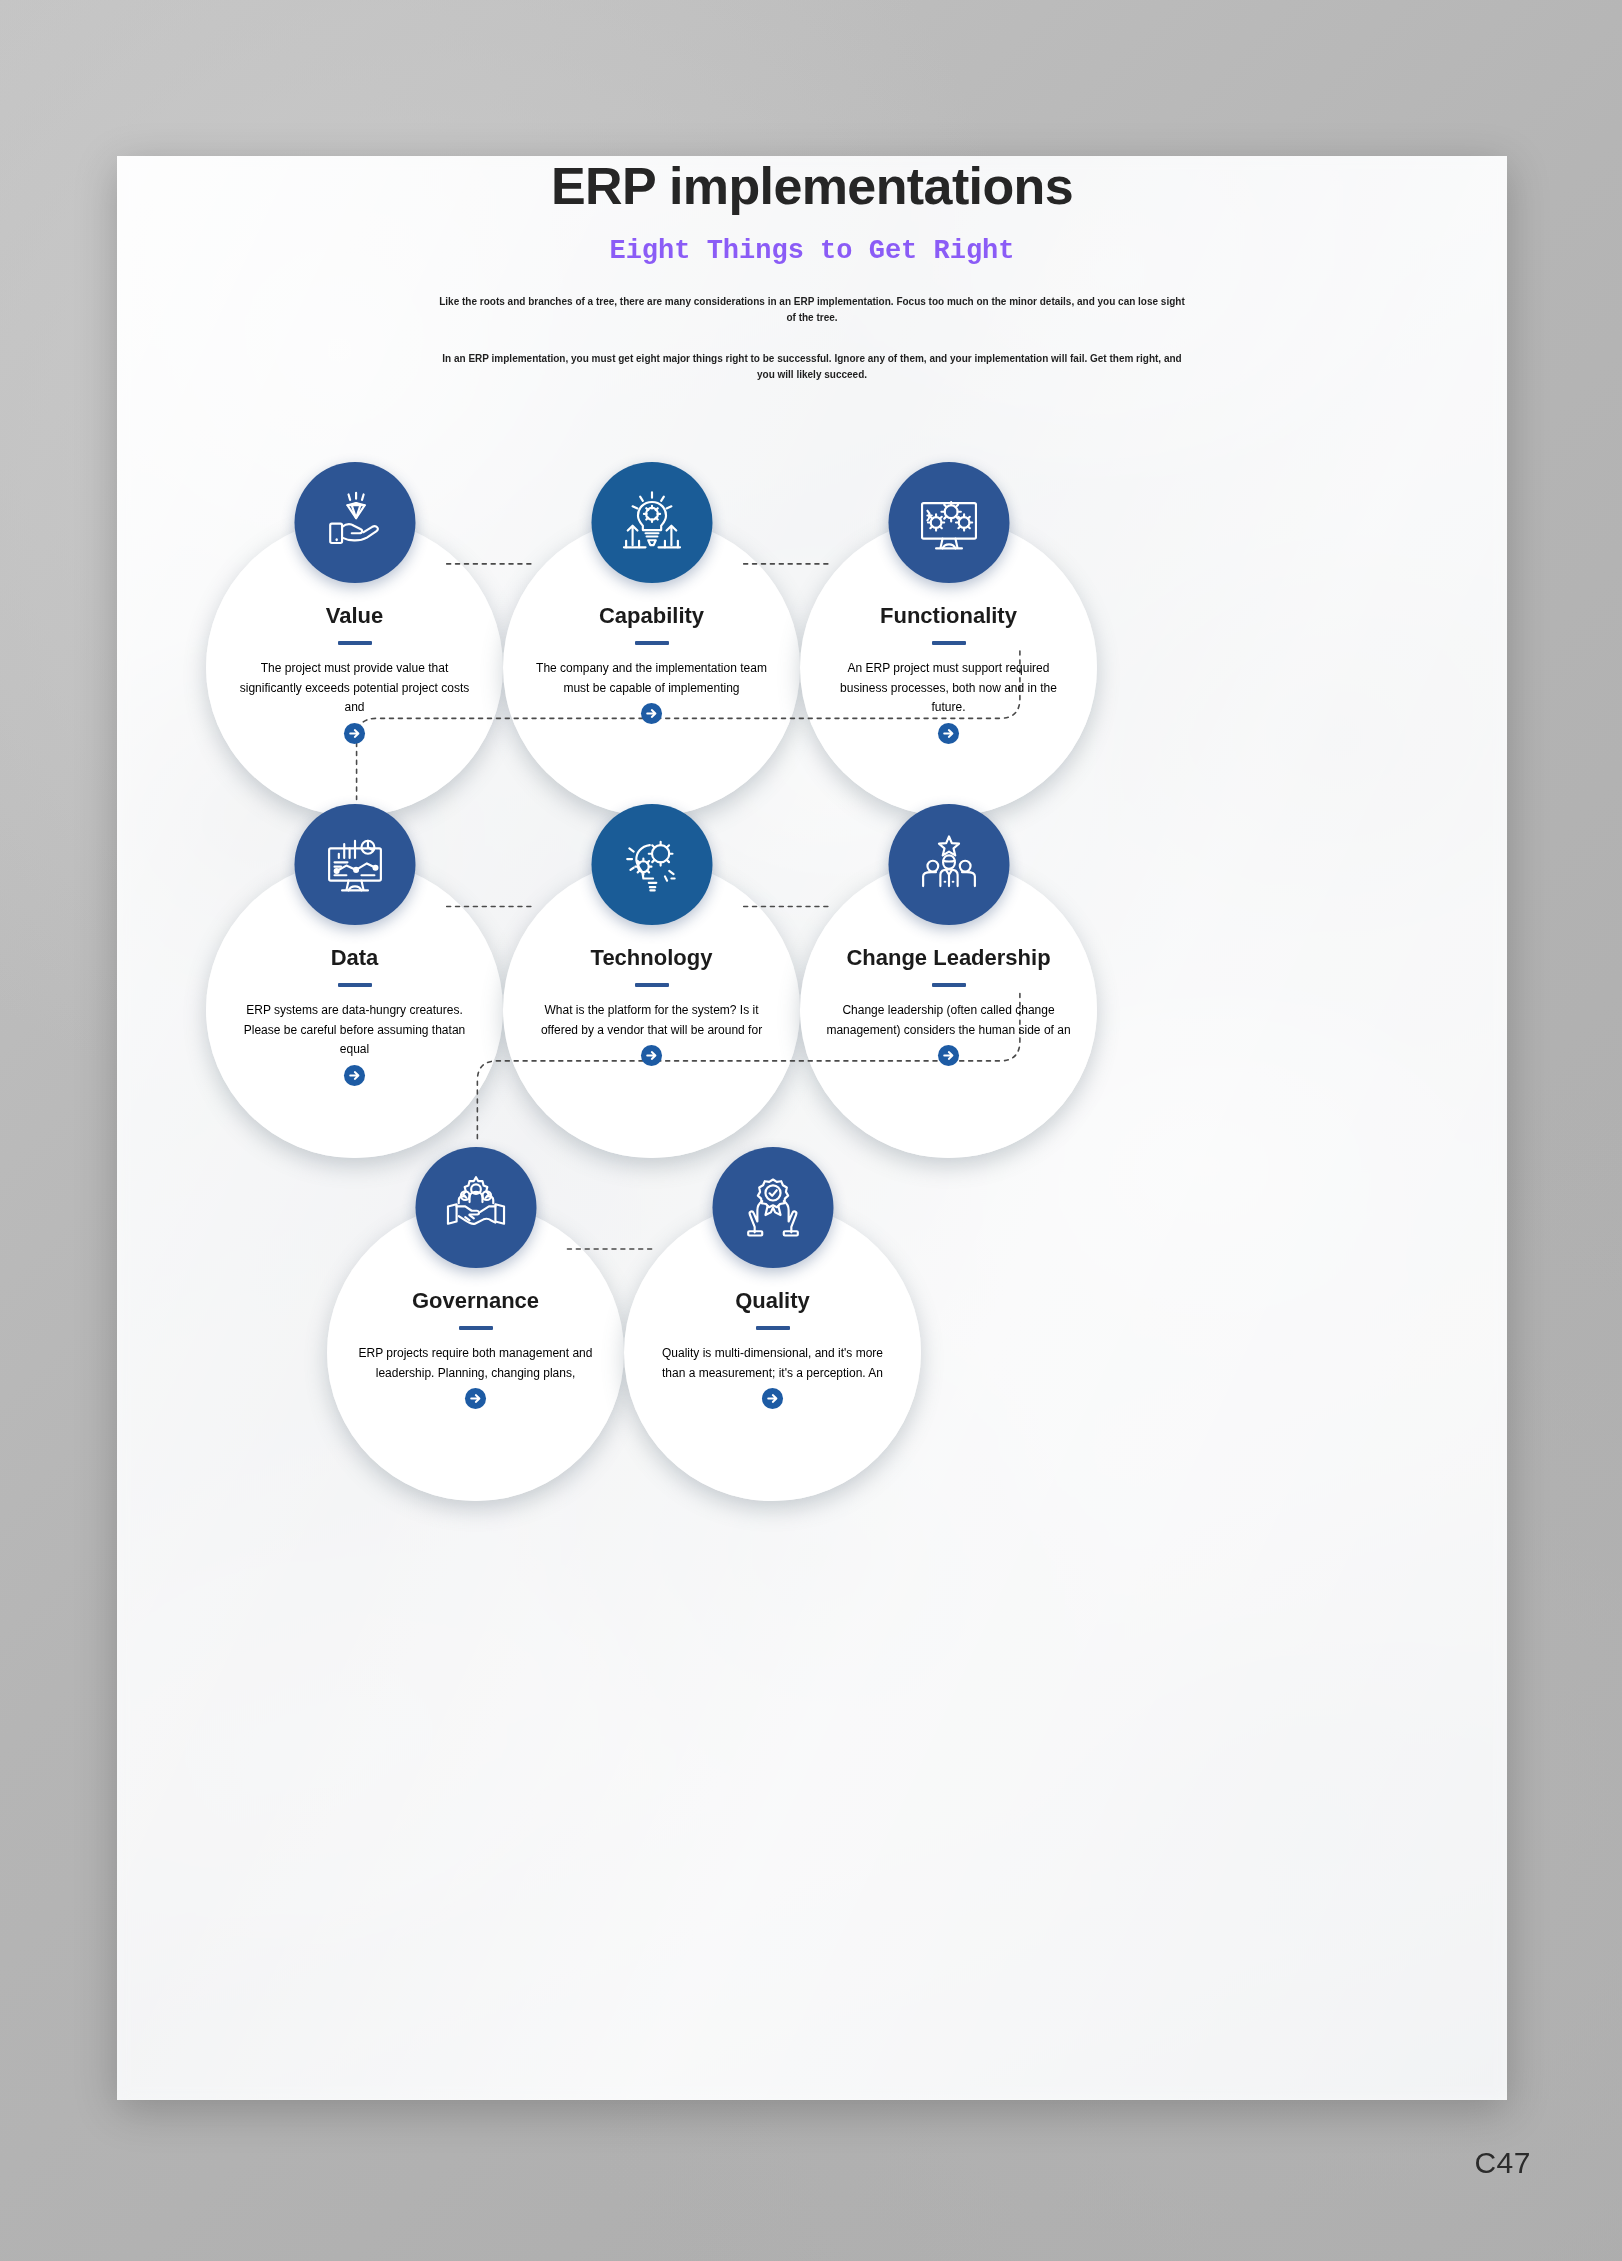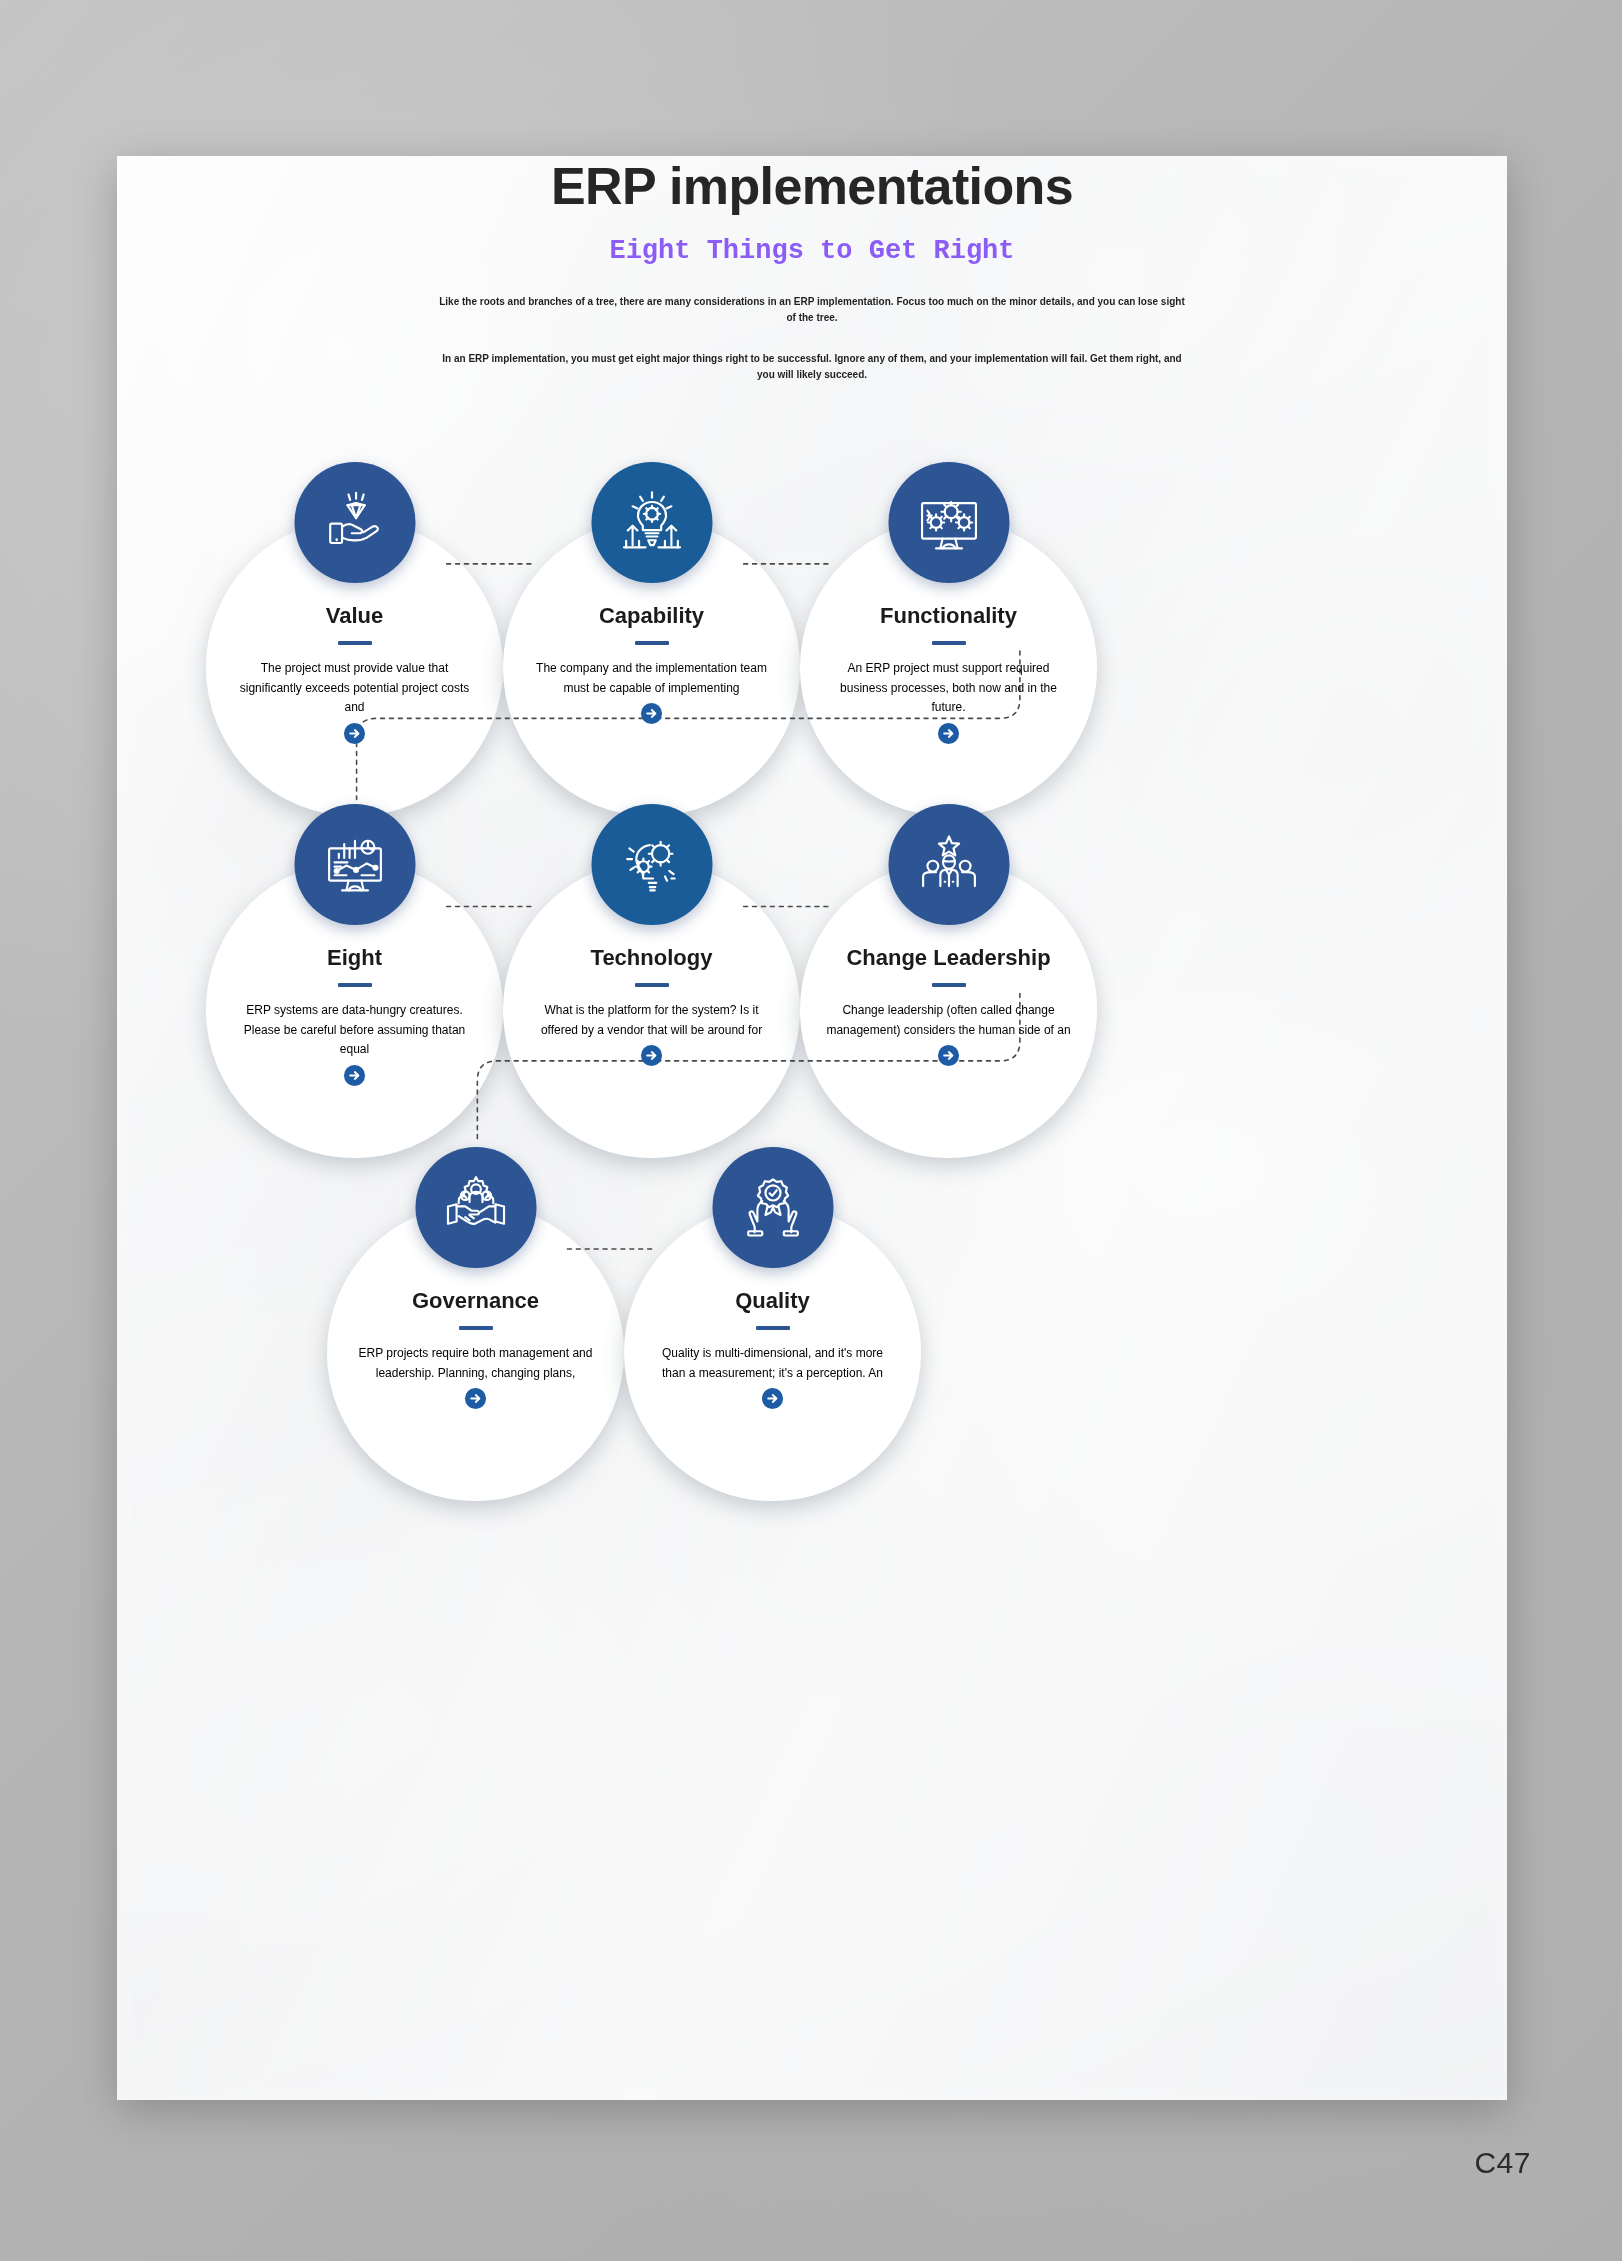--- a/index.html
+++ b/index.html
@@ -325,21 +325,21 @@
               <path d="M13 30 L25 30 M13 34 L19 34 M13 42 L24 42 M38 42 L50 42"></path>
               <circle cx="44" cy="16" r="6"></circle>
               <path d="M44 10 L44 16 L49 19"></path>
               <path d="M15 38 L24 33 L33 37 L43 31 L51 35"></path>
               <circle cx="15" cy="38" r="1.8" fill="#ffffff"></circle>
               <circle cx="33" cy="37" r="1.8" fill="#ffffff"></circle>
               <circle cx="51" cy="35" r="1.8" fill="#ffffff"></circle>
             </svg>
           </div>
           <div class="card-body">
-            <div class="card-title">Eight</div>
+            <div class="card-title">Data</div>
             <div class="rule"></div>
             <div class="card-text">ERP systems are data-hungry creatures. Please be careful before assuming thatan equal</div>
             <div class="arrow">
               <svg viewBox="0 0 24 24">
                   <circle cx="12" cy="12" r="11" fill="#1d5ba4"></circle>
                   <path d="M7.5 12h8M12.3 8.4l3.8 3.6-3.8 3.6" fill="none" stroke="#ffffff" stroke-width="2" stroke-linecap="round" stroke-linejoin="round"></path>
                 </svg>
             </div>
           </div>
         </div>

